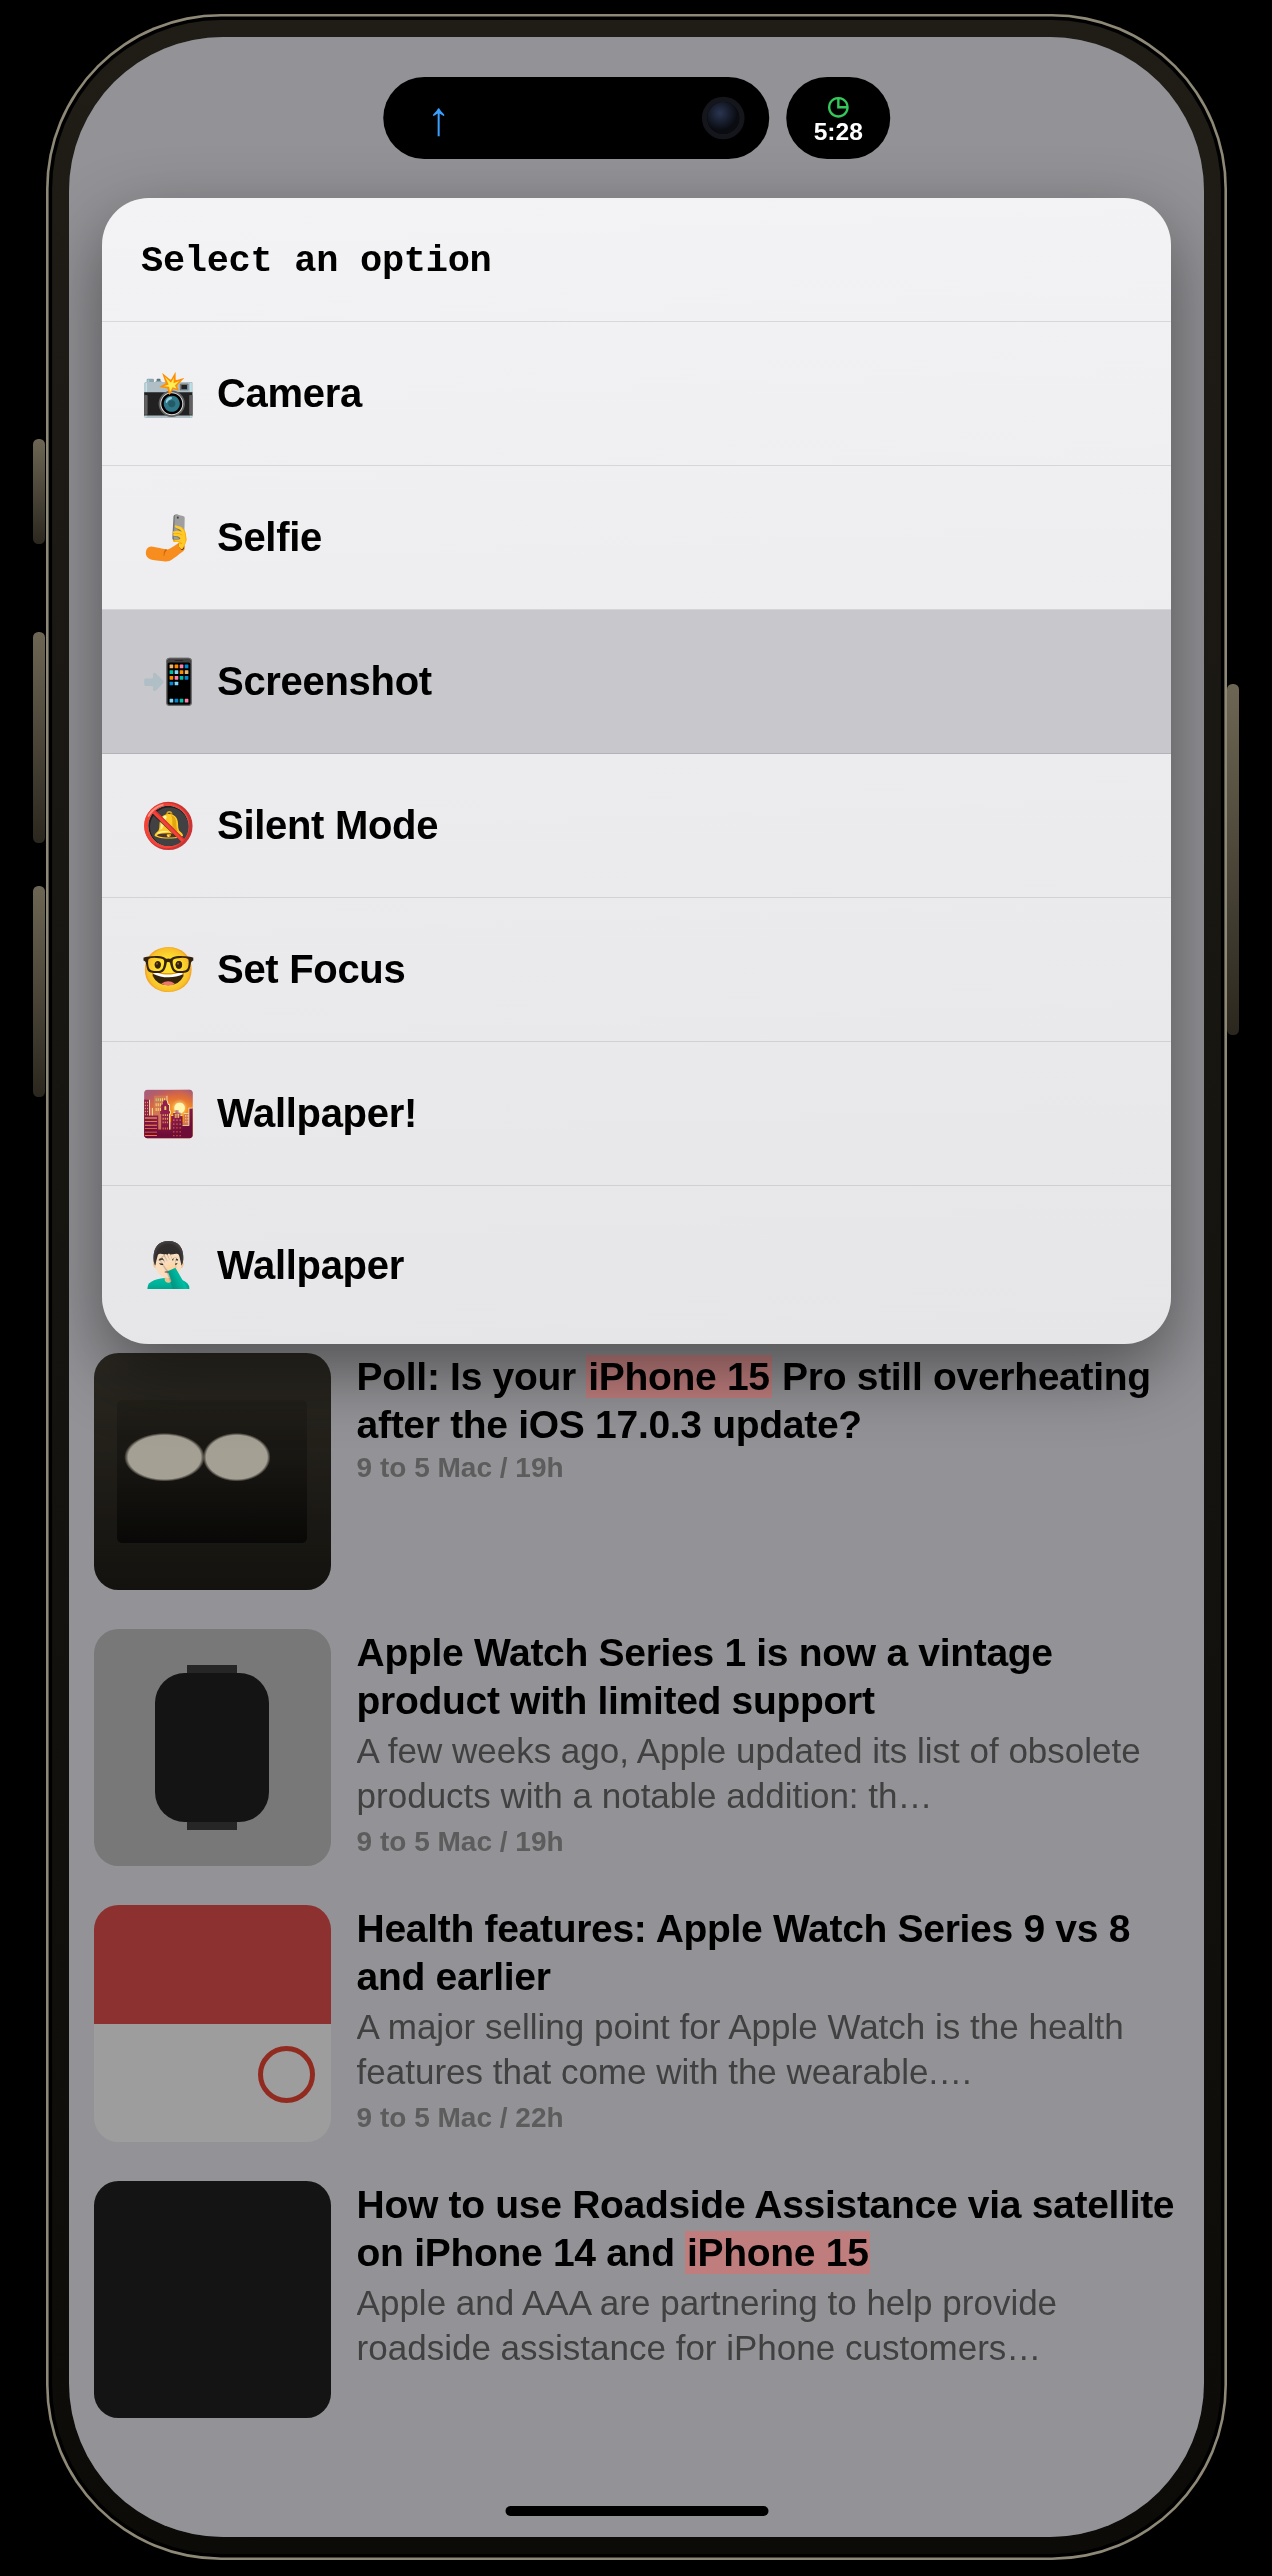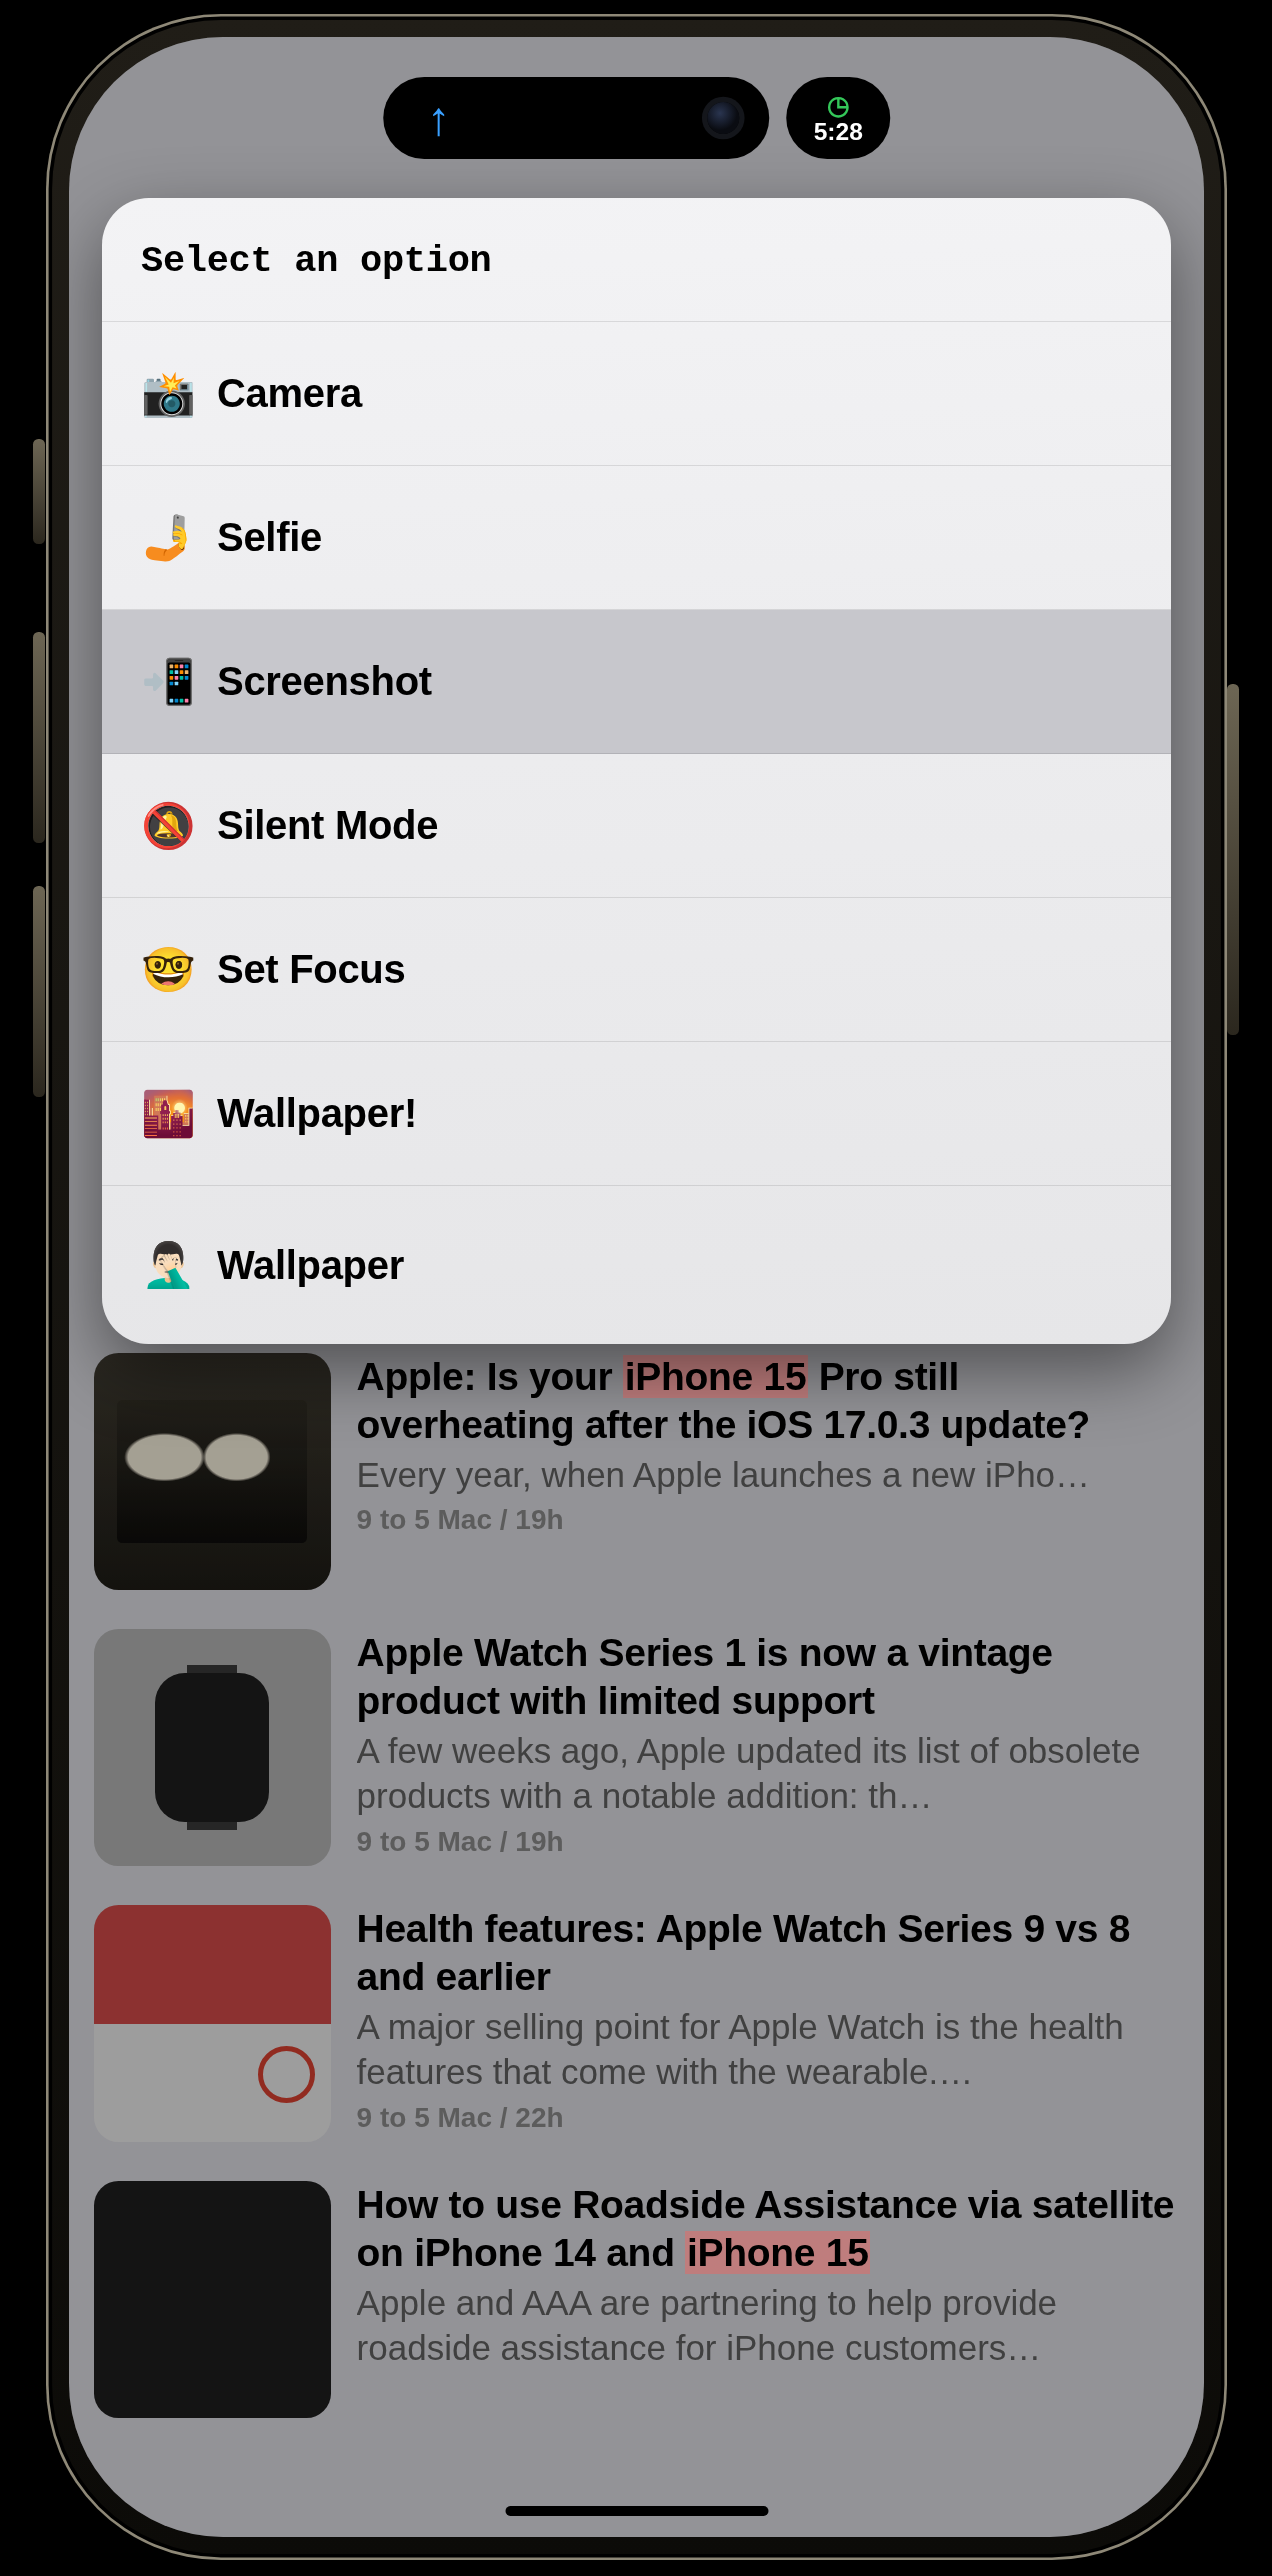--- a/index.html
+++ b/index.html
@@ -173,22 +173,21 @@
 <div class="btn-right"></div>
 
 <div class="device-frame">
   <div class="screen">
 
     <div class="backdrop">
       <div class="feed">
           <div class="article">
             <div class="thumb stove"></div>
             <div class="article-body">
-              <div class="headline"><span>Apple: Is your </span><span class="hl-mark">iPhone 15</span><span> Pro still overheating after the iOS 17.0.3 update?</span></div>
-              <div class="excerpt">Every year, when Apple launches a new iPho…</div>
+              <div class="headline"><span>Poll: Is your </span><span class="hl-mark">iPhone 15</span><span> Pro still overheating after the iOS 17.0.3 update?</span></div>
               <div class="meta">9 to 5 Mac / 19h</div>
             </div>
           </div>
           <div class="article">
             <div class="thumb watch1"></div>
             <div class="article-body">
               <div class="headline"><span>Apple Watch Series 1 is now a vintage product with limited support</span></div>
               <div class="excerpt">A few weeks ago, Apple updated its list of obsolete products with a notable addition: th…</div>
               <div class="meta">9 to 5 Mac / 19h</div>
             </div>

